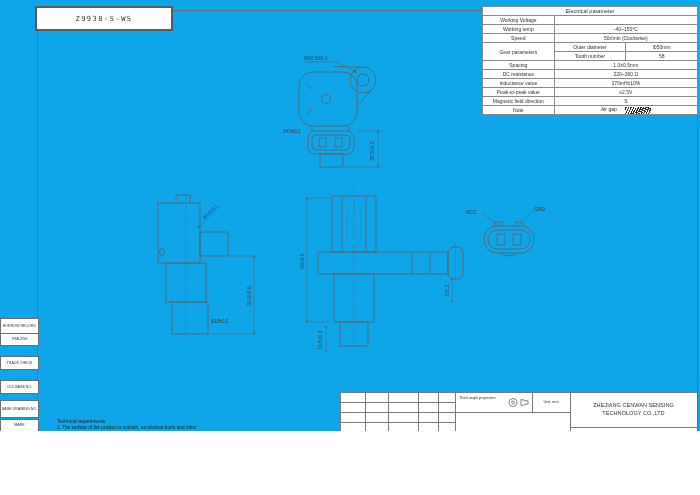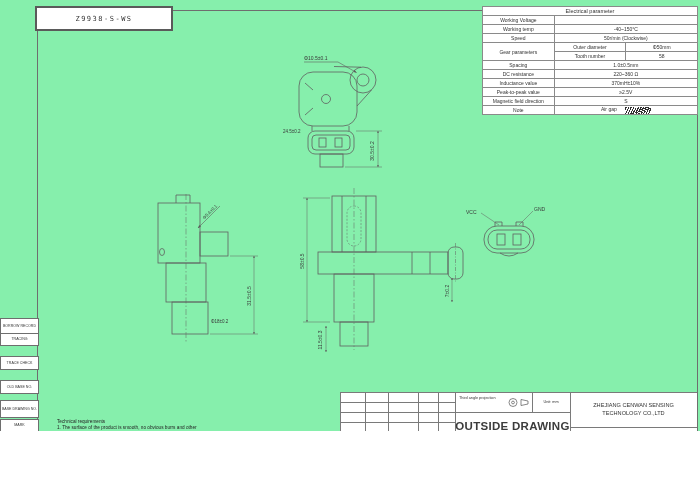--- a/index.html
+++ b/index.html
@@ -1,16 +1,16 @@
 <!DOCTYPE html>
 <html><head>
 <meta charset="utf-8">
 <style>
   html,body{margin:0;padding:0;background:#ffffff;}
-  #page{position:relative;width:700px;height:431px;background:#86efac;overflow:hidden;
+  #page{position:relative;width:700px;height:431px;background:#0ea5e9;overflow:hidden;
         font-family:"Liberation Sans", sans-serif;color:#333;}
   .abs{position:absolute;}
   .ctr{display:flex;align-items:center;justify-content:center;text-align:center;}
   
   #frame{position:absolute;left:37px;top:10px;width:659px;height:481px;border:1px solid #6e6e6e;}
   
   #partbox{position:absolute;left:35px;top:6px;width:134px;height:21px;border:2px solid #5a5a5a;
            background:#fff;font-family:"DejaVu Sans Mono",monospace;font-size:7px;letter-spacing:1.5px;}
   
   #etable{position:absolute;left:482px;top:6px;width:216px;border-collapse:collapse;table-layout:fixed;background:#fff;}
@@ -239,21 +239,20 @@
     <div class="tt" style="left:119px;top:4px;font-size:3.8px;white-space:normal;width:48px;line-height:4.4px">Third angle projection</div>
     <svg class="abs" style="left:168px;top:5px" width="22" height="11" viewBox="0 0 22 11">
       <g stroke="#555" fill="none" stroke-width="0.7">
         <circle cx="5" cy="5.5" r="4"></circle>
           <circle cx="5" cy="5.5" r="1.4"></circle>
         <path d="M13,2.5 L20,4 L20,7 L13,8.5 z"></path>
       </g>
     </svg>
     <div class="tt ctr" style="left:192px;top:0;width:38px;height:20px;font-size:3.8px">Unit: mm</div>
 
-    <div id="outside-title" class="ctr">OUTSIDE DRAWING</div>
 
     <div class="hl" style="left:115px;top:48px;width:115px"></div>
     <div class="hl" style="left:115px;top:60px;width:115px"></div>
     <div class="hl" style="left:115px;top:83px;width:115px"></div>
     <div class="vl" style="left:172px;top:48px;height:35px"></div>
     <div class="vl" style="left:201px;top:48px;height:35px"></div>
     <div class="vl" style="left:134px;top:60px;height:23px"></div>
     <div class="vl" style="left:153px;top:60px;height:23px"></div>
     <div class="tt ctr" style="left:115px;top:48px;width:57px;height:12px;font-size:3.6px">STAGE MARK</div>
     <div class="tt ctr" style="left:172px;top:48px;width:29px;height:12px;font-size:3.6px">WEIGHT</div>

